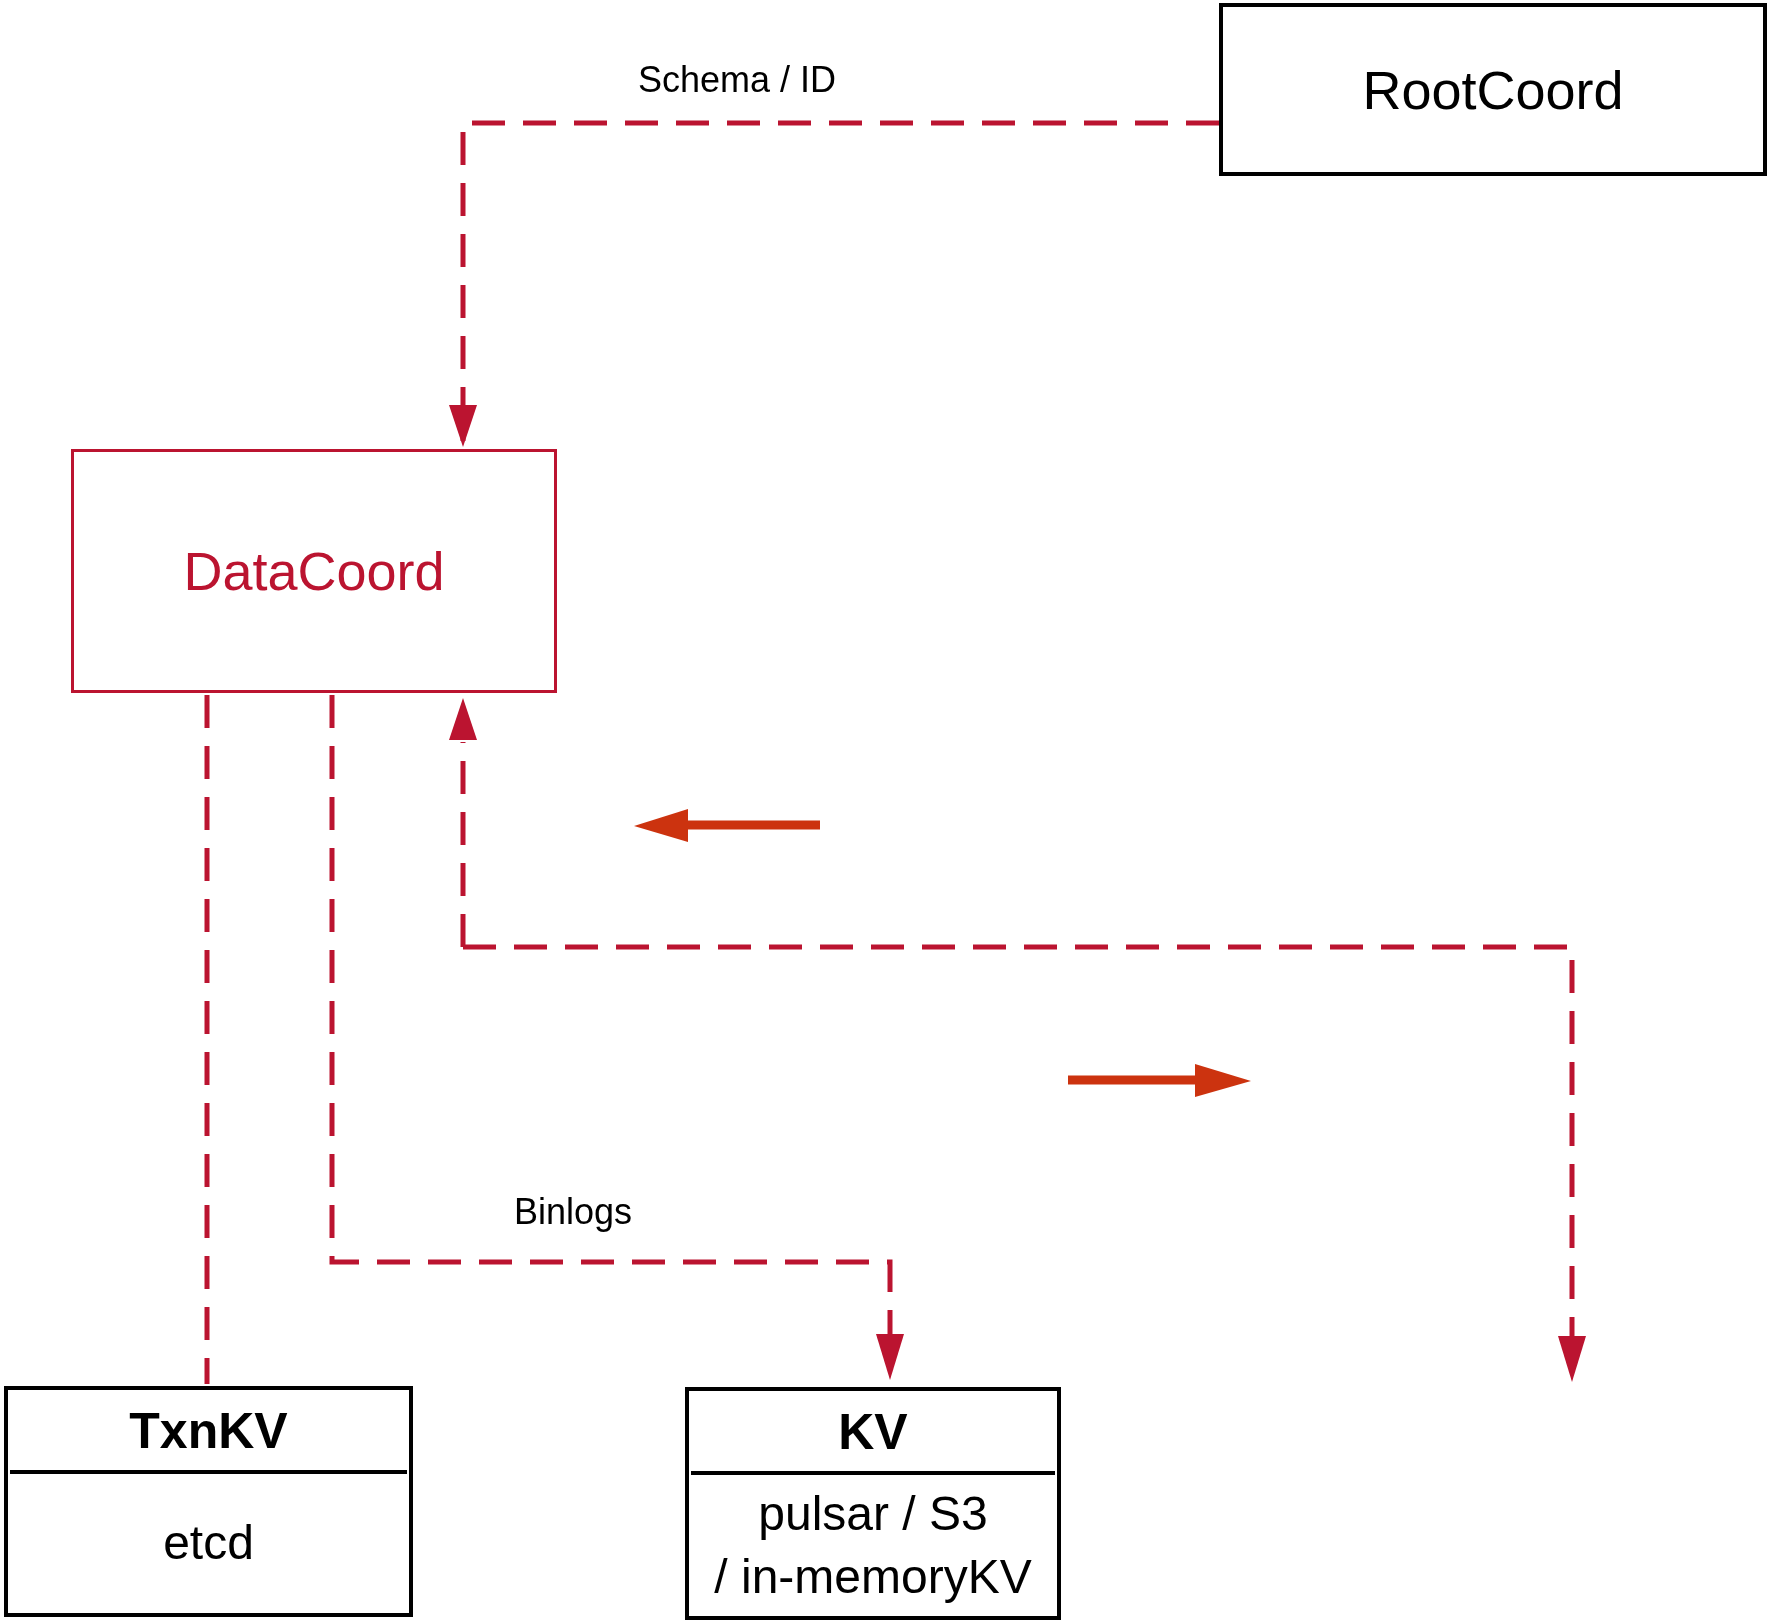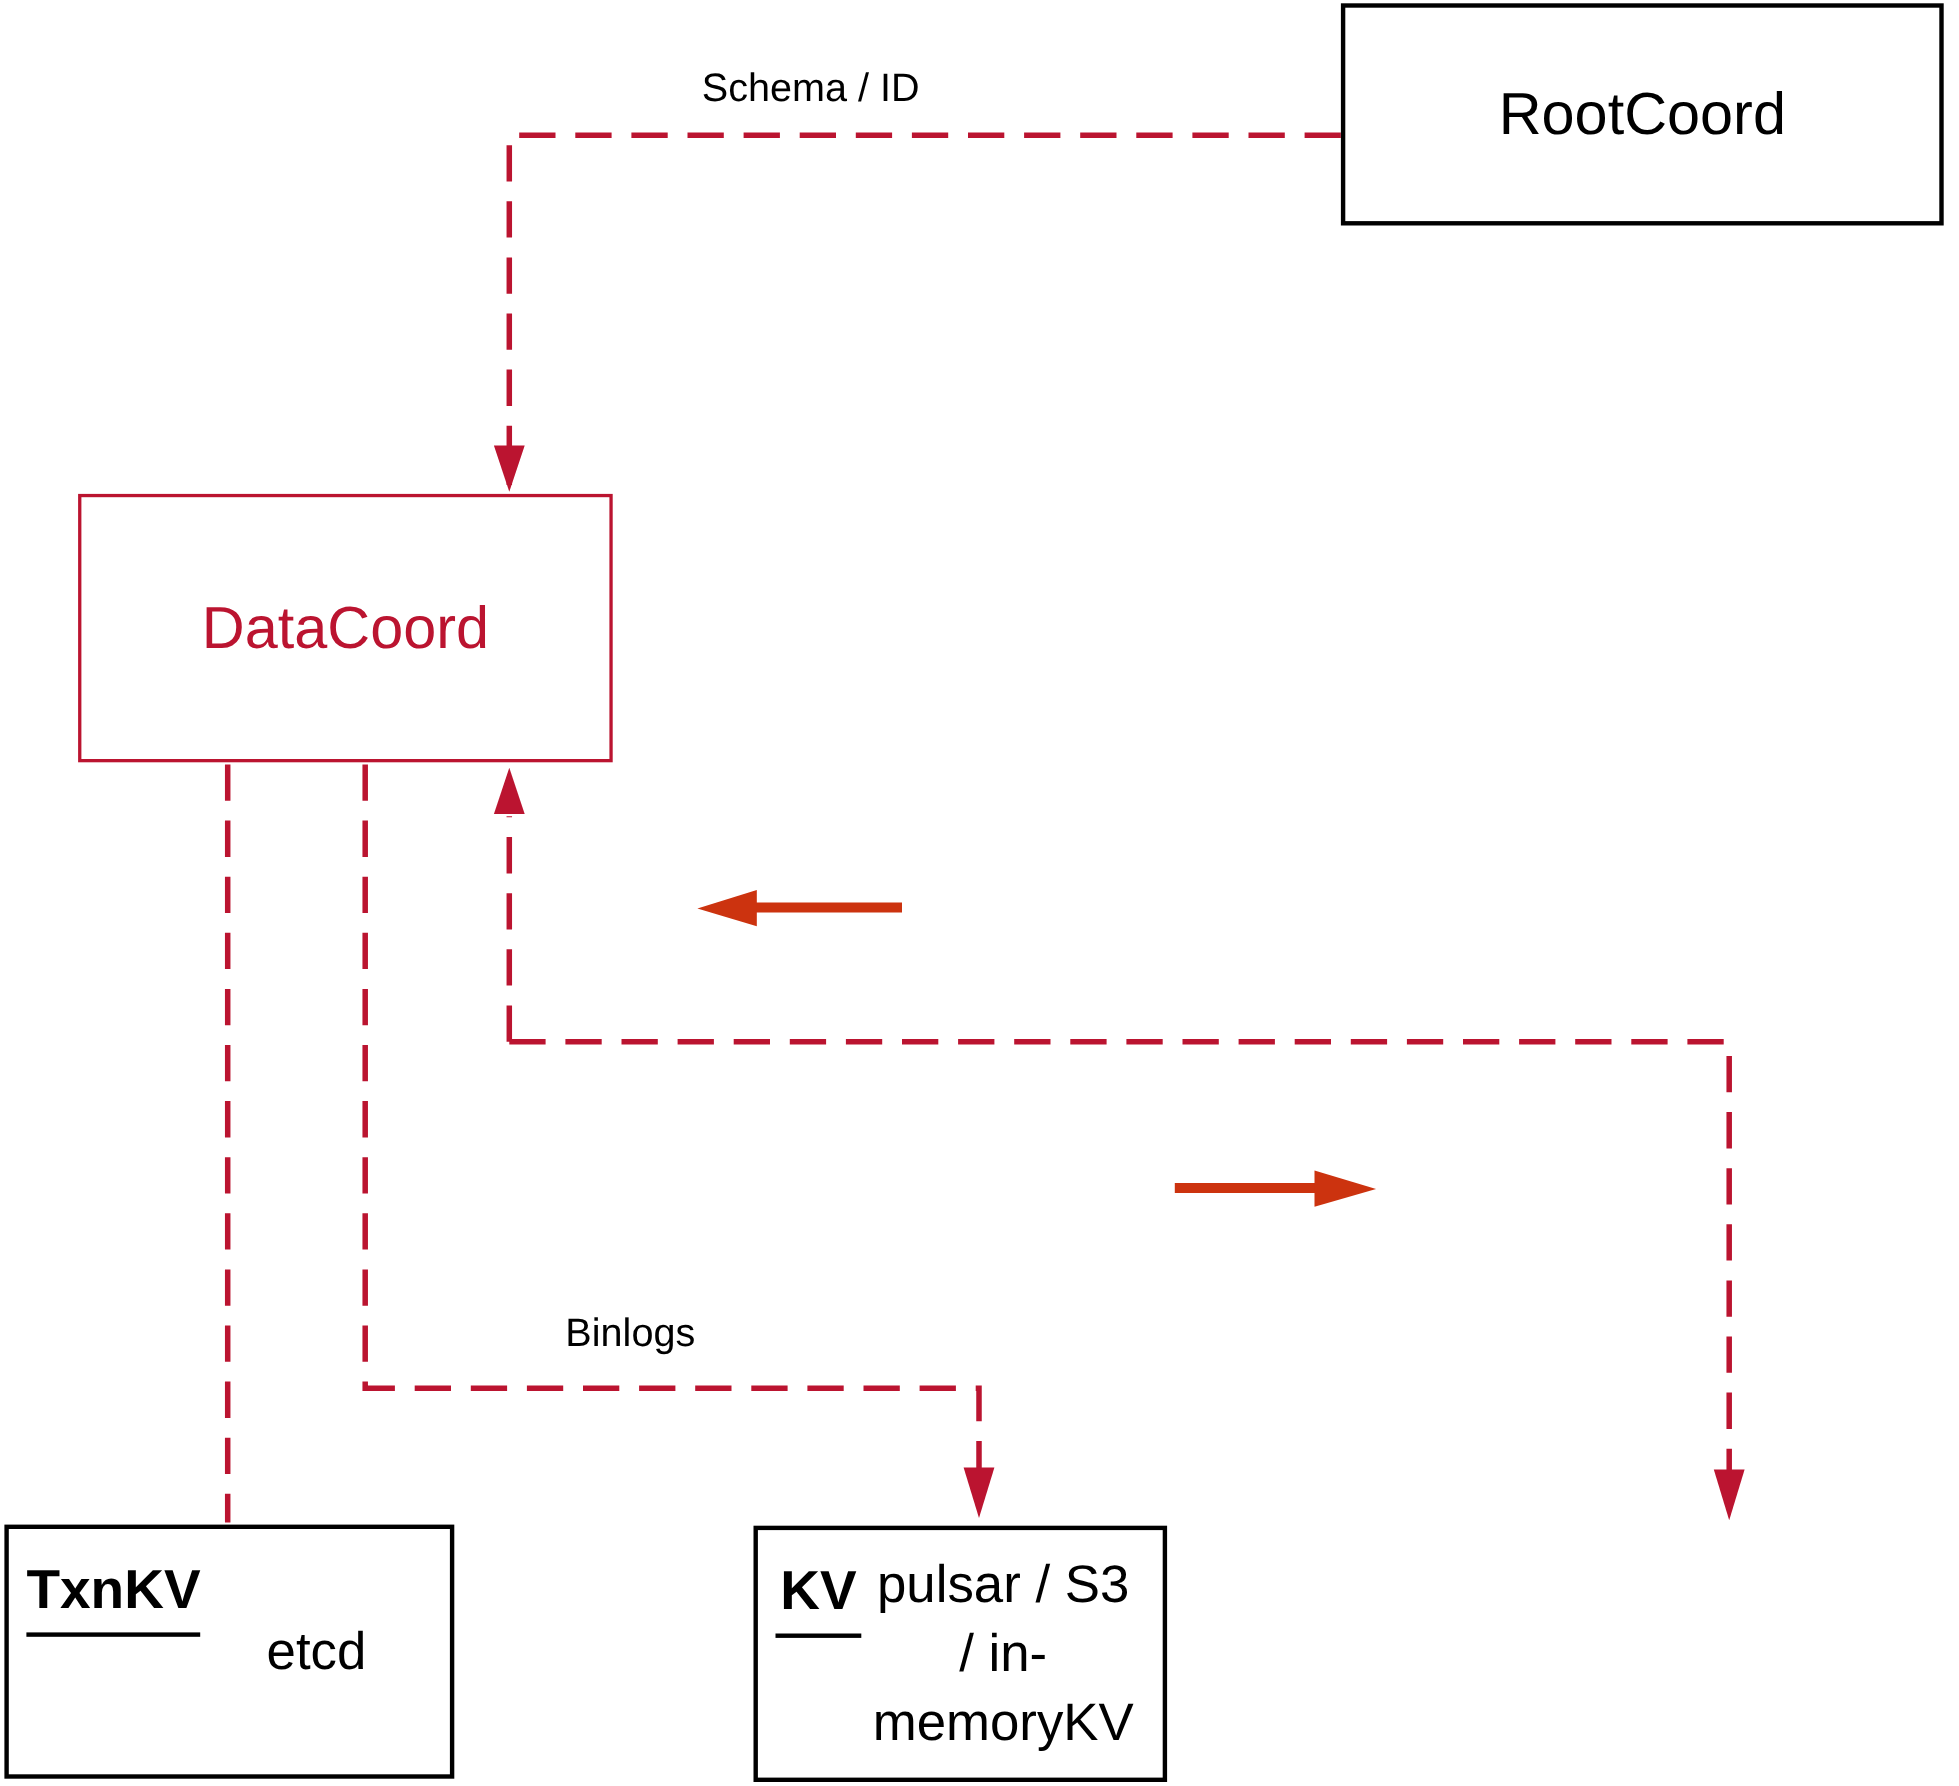--- a/index.html
+++ b/index.html
@@ -30,22 +30,22 @@
     position:absolute;
     background:var(--bg);
     display:flex;align-items:center;justify-content:center;
     box-sizing:border-box;
     color:var(--ink);
   }
   .node.simple{border:4px solid var(--ink);font-size:54px;}
   .node.red{border:3px solid var(--crimson);color:var(--crimson);font-size:54px;}
   .node.stacked{
     border:4px solid var(--ink);
-    display:flex;flex-direction:row;align-items:stretch;justify-content:space-between;
-    padding:16px;
+    display:flex;flex-direction:column;align-items:stretch;justify-content:space-between;
+    padding:2px;
   }
   .node-header{
     height:78px;flex:0 0 78px;
     display:flex;align-items:center;justify-content:center;
     font-weight:bold;font-size:50px;
     border-bottom:4px solid var(--ink);
   }
   .node-body{
     flex:1 1 auto;
     display:flex;flex-direction:column;align-items:center;justify-content:center;
@@ -83,21 +83,21 @@
     <g>
       <path class="flow-arrow-line" d="M820 825 H684"></path>
       <polygon class="flow-arrow-head" points="688,809 688,842 634,826"></polygon>
     </g>
     <g>
       <path class="flow-arrow-line" d="M1068 1080 H1197"></path>
       <polygon class="flow-arrow-head" points="1195,1064 1195,1097 1251,1081"></polygon>
     </g>
   </svg>
 
-  <div class="node simple" style="left:1219px;top:3px;width:548px;height:202px;">
+  <div class="node simple" style="left:1219px;top:3px;width:548px;height:173px;">
     <span>RootCoord</span>
   </div>
 
   <div class="node red" style="left:71px;top:449px;width:486px;height:244px;">
     <span>DataCoord</span>
   </div>
 
   <div class="node stacked" style="left:4px;top:1386px;width:409px;height:231px;">
     <div class="node-header">TxnKV</div>
     <div class="node-body">

